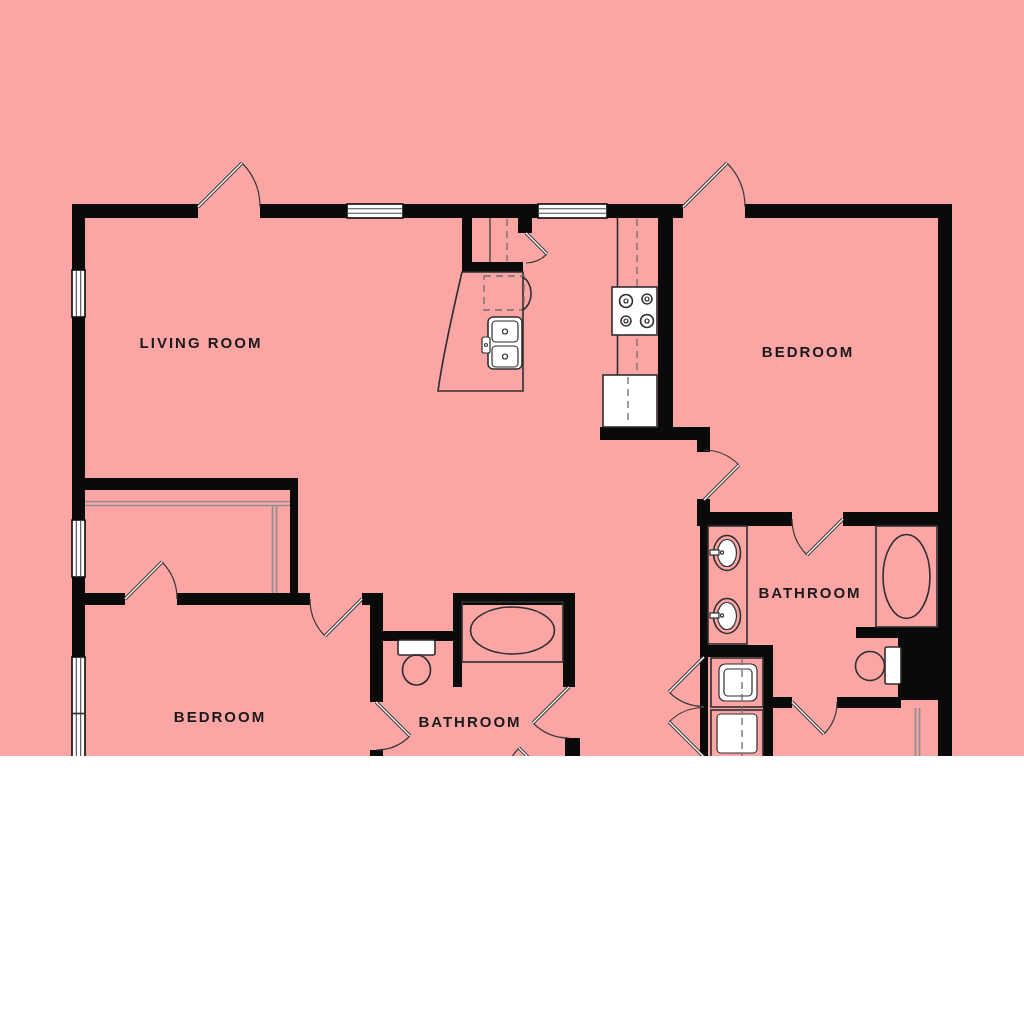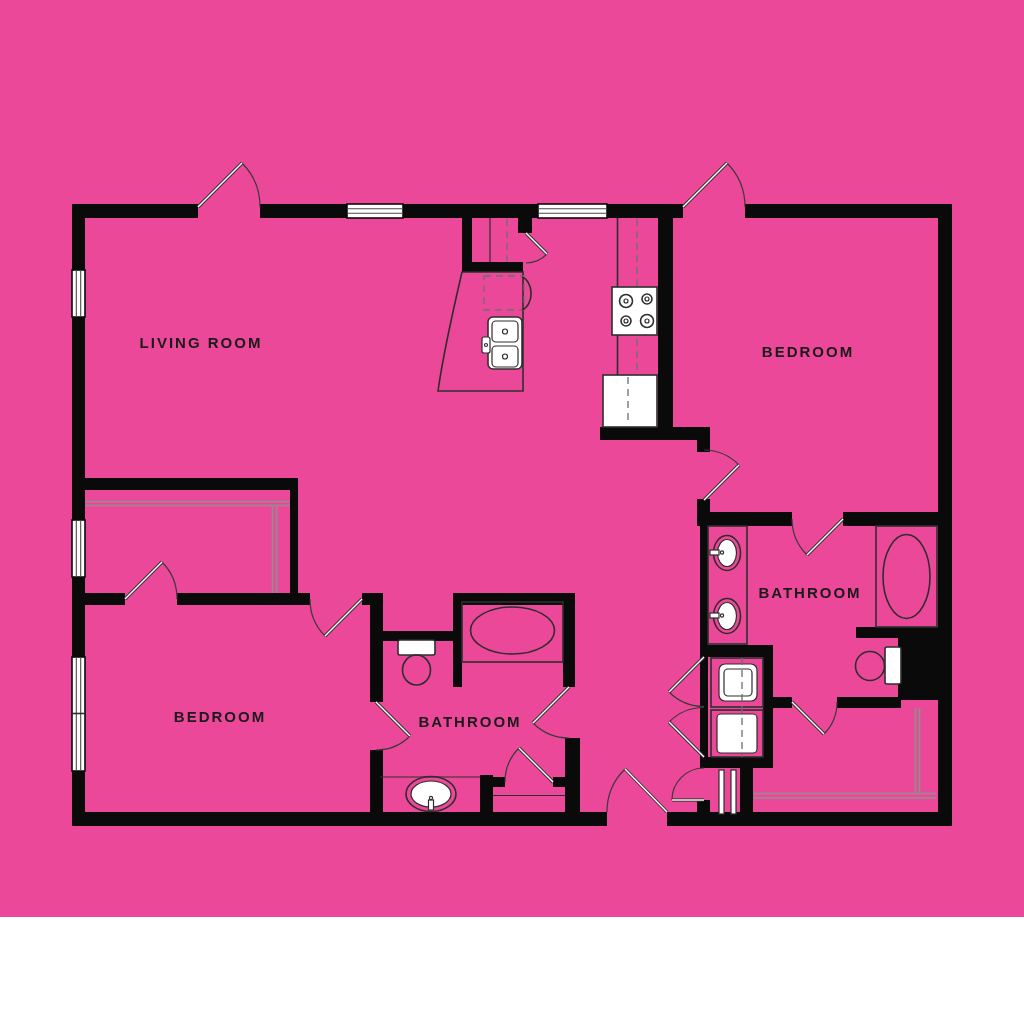--- a/index.html
+++ b/index.html
@@ -1,16 +1,16 @@
 <!DOCTYPE html>
 <html><head>
 <meta charset="utf-8">
 <style>
   html,body{margin:0;padding:0;background:#ffffff;}
-  #canvas{position:relative;width:1024px;height:917px;background:#ec4899;overflow:hidden;
+  #canvas{position:relative;width:1024px;height:756px;background:#fca5a5;overflow:hidden;
           font-family:"Liberation Sans", sans-serif;}
   svg{position:absolute;left:0;top:0;}
   .wall{fill:#0a0a0a;stroke:none;}
   .win{fill:#ffffff;stroke:#0a0a0a;stroke-width:1.6;}
   .winline{stroke:#4a4a4a;stroke-width:1.1;fill:none;}
   .thin{fill:#ffffff;stroke:#2e2e2e;stroke-width:1.6;}
   .thinNF{fill:none;stroke:#2e2e2e;stroke-width:1.6;}
   .thin2{fill:#ffffff;stroke:#2e2e2e;stroke-width:1.2;}
   .dash{fill:none;stroke:#6e6e6e;stroke-width:1.3;stroke-dasharray:7 5;}
   .shelf{fill:none;stroke:#8f8f8f;stroke-width:1.7;}

